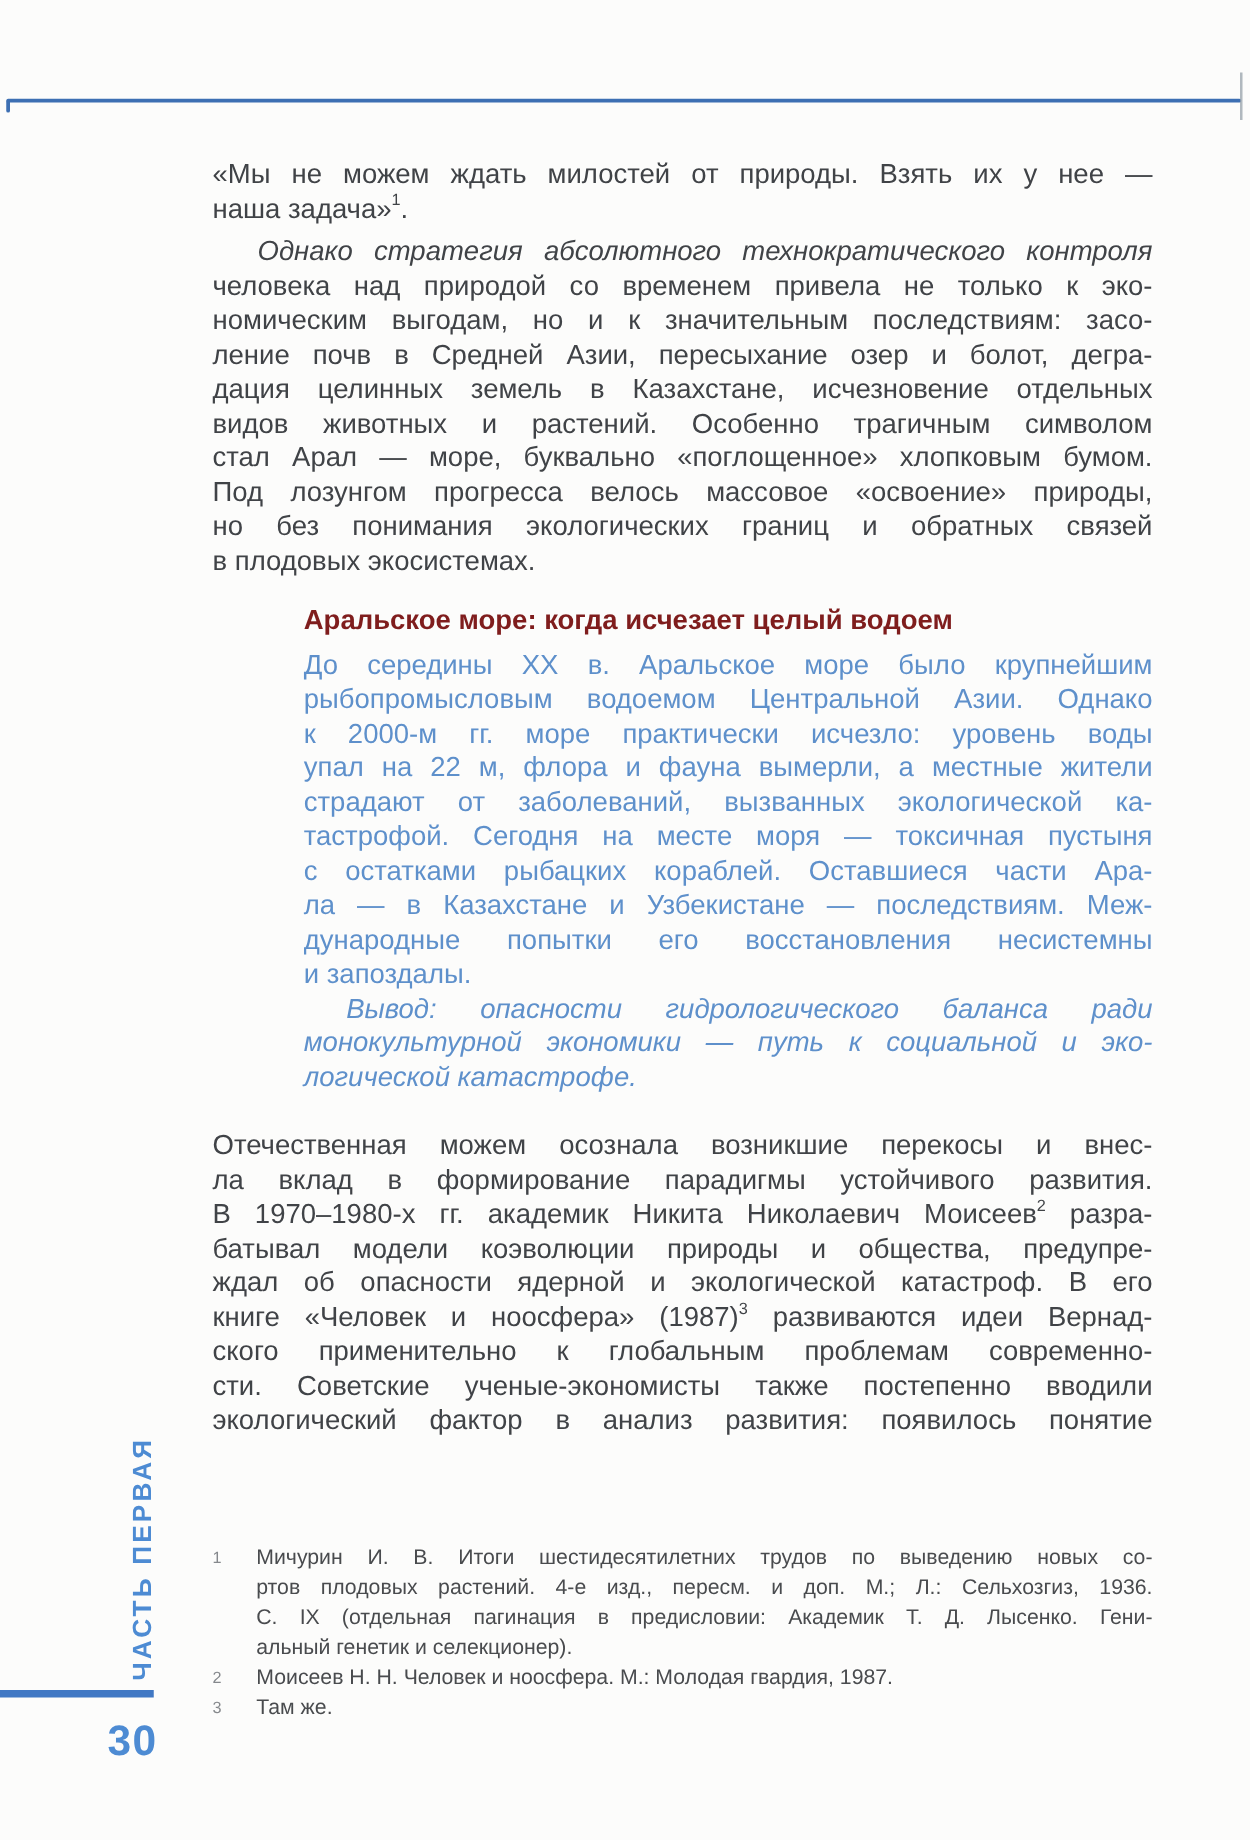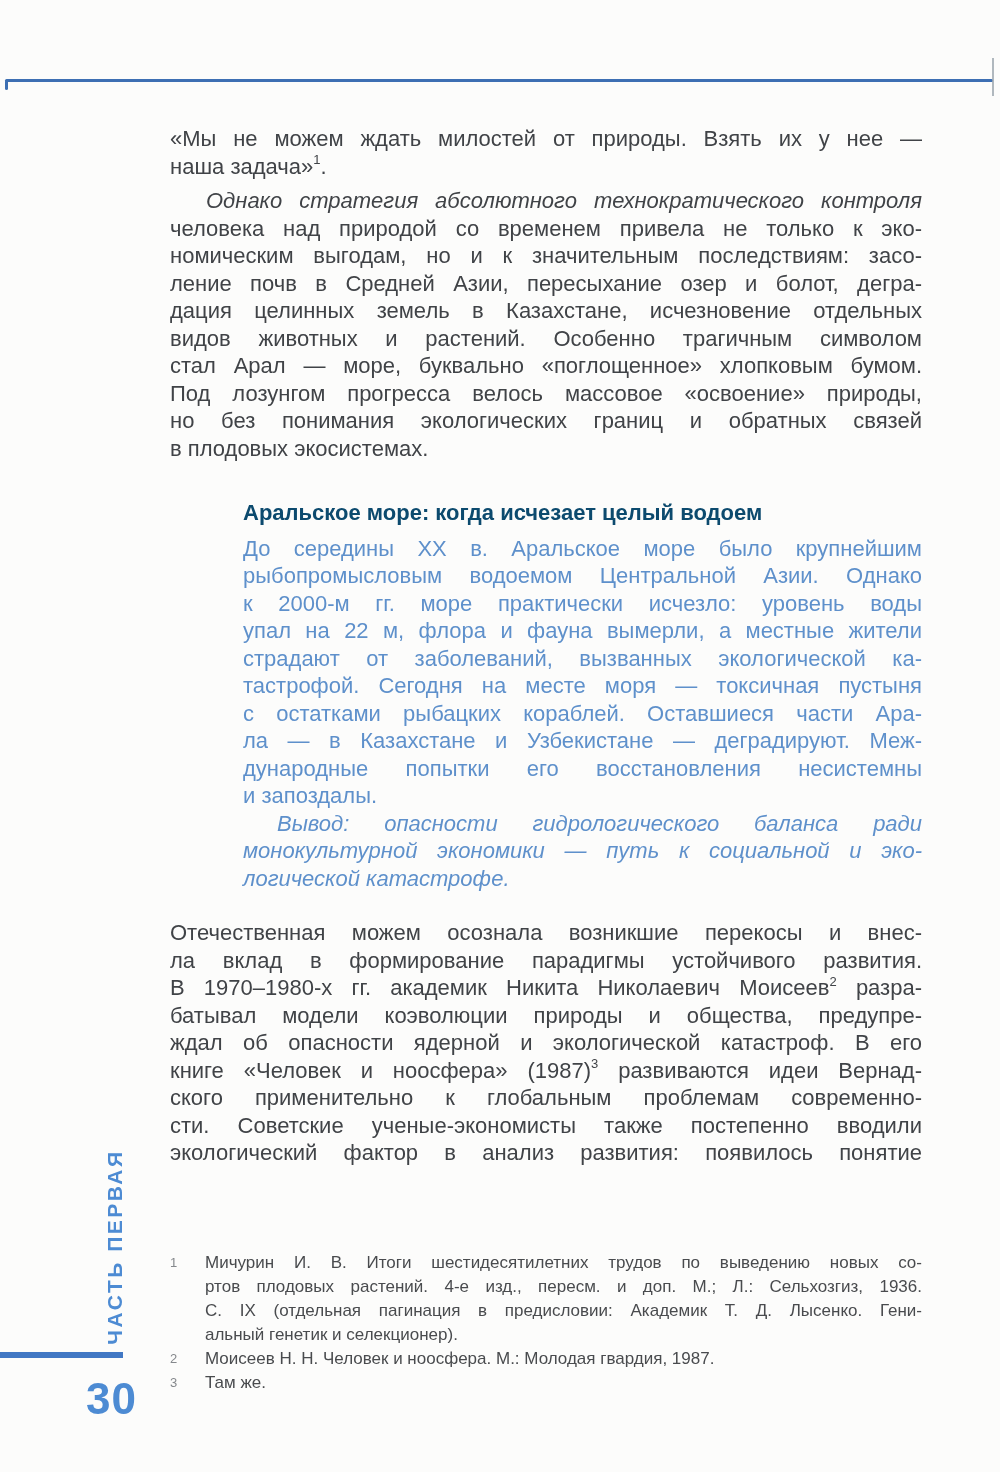--- a/index.html
+++ b/index.html
@@ -38,23 +38,23 @@
     color: #404347;
   }
   .jl { text-align: justify; text-align-last: justify; }
   .ll { text-align: left; }
   .ind { padding-left: 36px; font-style: italic; }
 
   .para2 { margin-top: 7px; }
 
   .callout { margin-left: 73px; }
   .callout-heading {
-    margin-top: 37px;
+    margin-top: 20px;
     font-weight: bold;
-    color: #0c4a6e;
+    color: #7f1d1d;
     line-height: 27.5px;
   }
   .callout-body { margin-top: 8px; color: #5e90cb; }
   .callout-conclusion { color: #5e90cb; font-style: italic; }
   .callout-conclusion .ind { padding-left: 34px; }
 
   .para3 { margin-top: 27px; }
 
   sup.bsup {
     font-size: 13px;
@@ -86,21 +86,21 @@
     letter-spacing: 2.5px;
     color: #4d8bd3;
   }
   .bottom-rule {
     position: absolute; left: 0; top: 1352px;
     width: 123px; height: 6px;
     background: #4178c4;
   }
   .page-number {
     position: absolute; left: 86px; top: 1374px;
-    font-size: 44px; font-weight: 600;
+    font-size: 34px; font-weight: 600;
     letter-spacing: 1px;
     color: #4d8bd3;
   }
 </style>
 </head>
 <body>
 
 <div class="page">
 
   <div class="top-rule"></div>
@@ -130,21 +130,21 @@
     <div class="callout">
       <div class="callout-heading">Аральское море: когда исчезает целый водоем</div>
       <div class="callout-body">
         <div class="jl">До середины XX в. Аральское море было крупнейшим</div>
         <div class="jl">рыбопромысловым водоемом Центральной Азии. Однако</div>
         <div class="jl">к 2000-м гг. море практически исчезло: уровень воды</div>
         <div class="jl">упал на 22 м, флора и фауна вымерли, а местные жители</div>
         <div class="jl">страдают от заболеваний, вызванных экологической ка-</div>
         <div class="jl">тастрофой. Сегодня на месте моря — токсичная пустыня</div>
         <div class="jl">с остатками рыбацких кораблей. Оставшиеся части Ара-</div>
-        <div class="jl">ла — в Казахстане и Узбекистане — деградируют. Меж-</div>
+        <div class="jl">ла — в Казахстане и Узбекистане — последствиям. Меж-</div>
         <div class="jl">дународные попытки его восстановления несистемны</div>
         <div class="ll">и запоздалы.</div>
       </div>
       <div class="callout-conclusion">
         <div class="jl ind">Вывод: опасности гидрологического баланса ради</div>
         <div class="jl">монокультурной экономики — путь к социальной и эко-</div>
         <div class="ll">логической катастрофе.</div>
       </div>
     </div>
 

